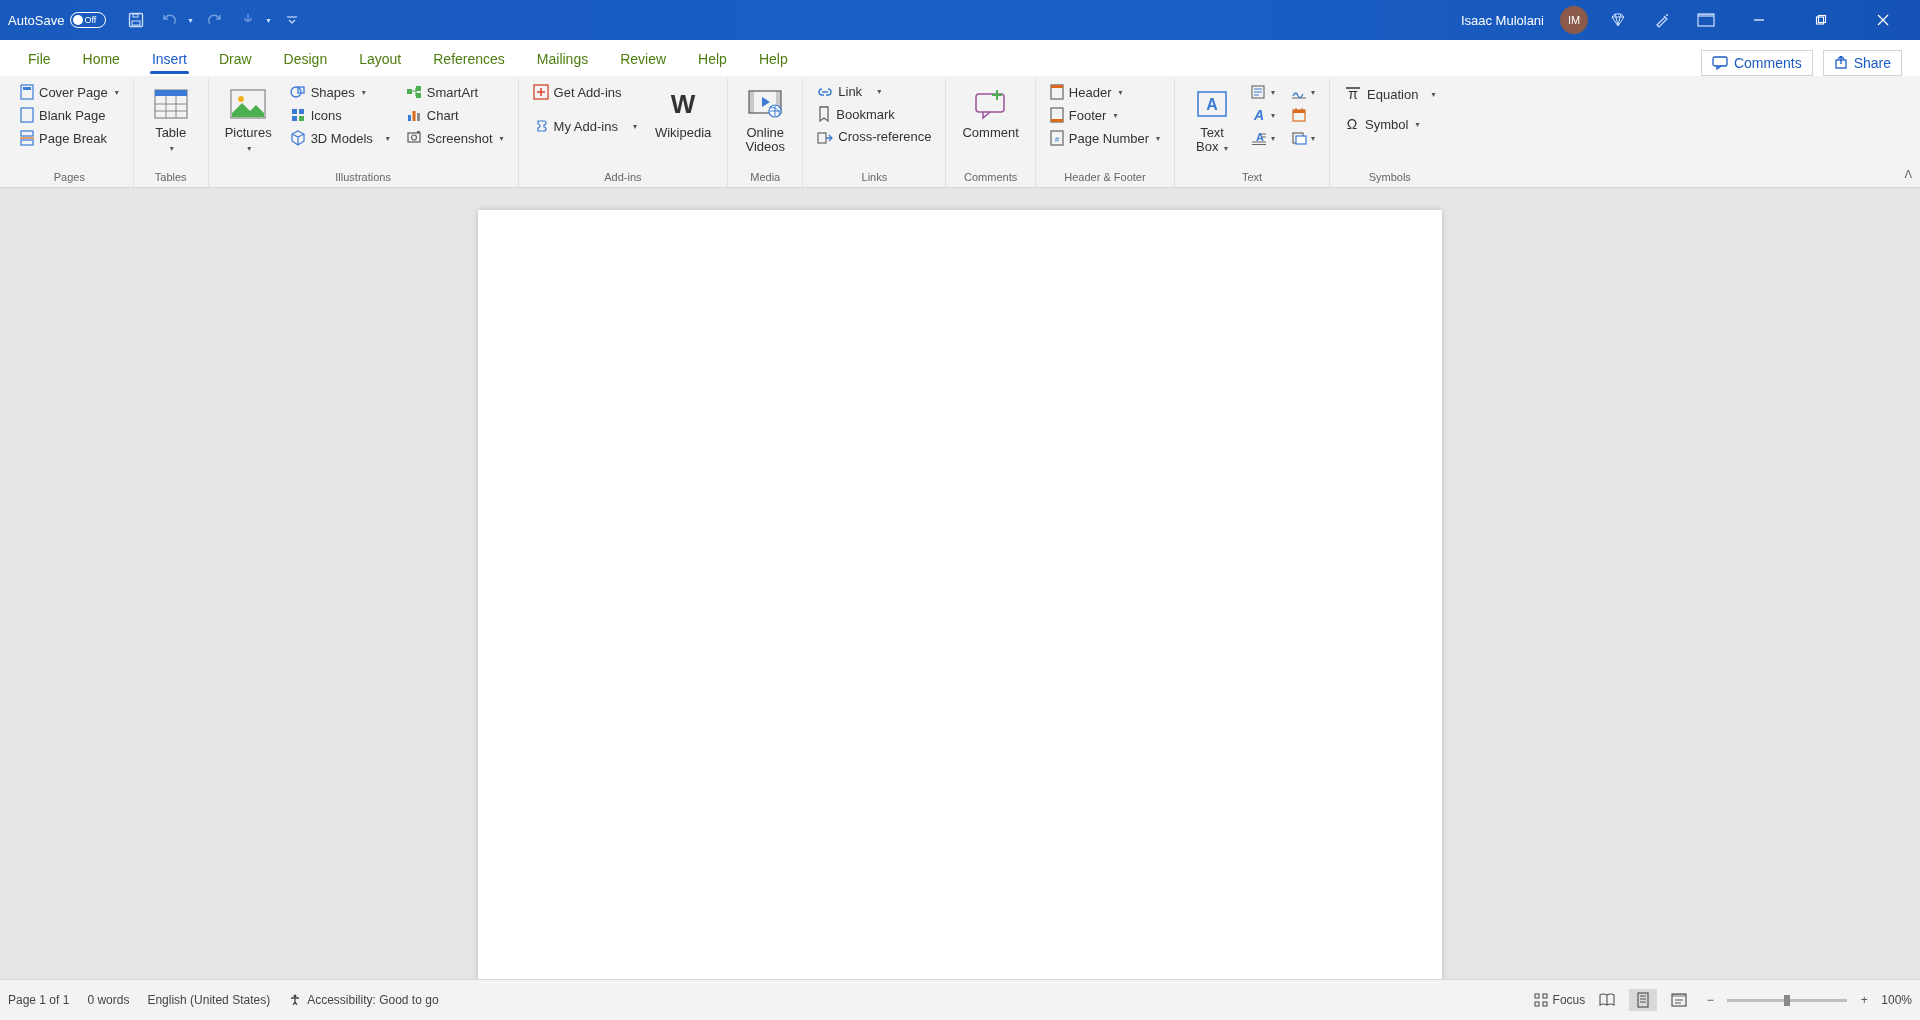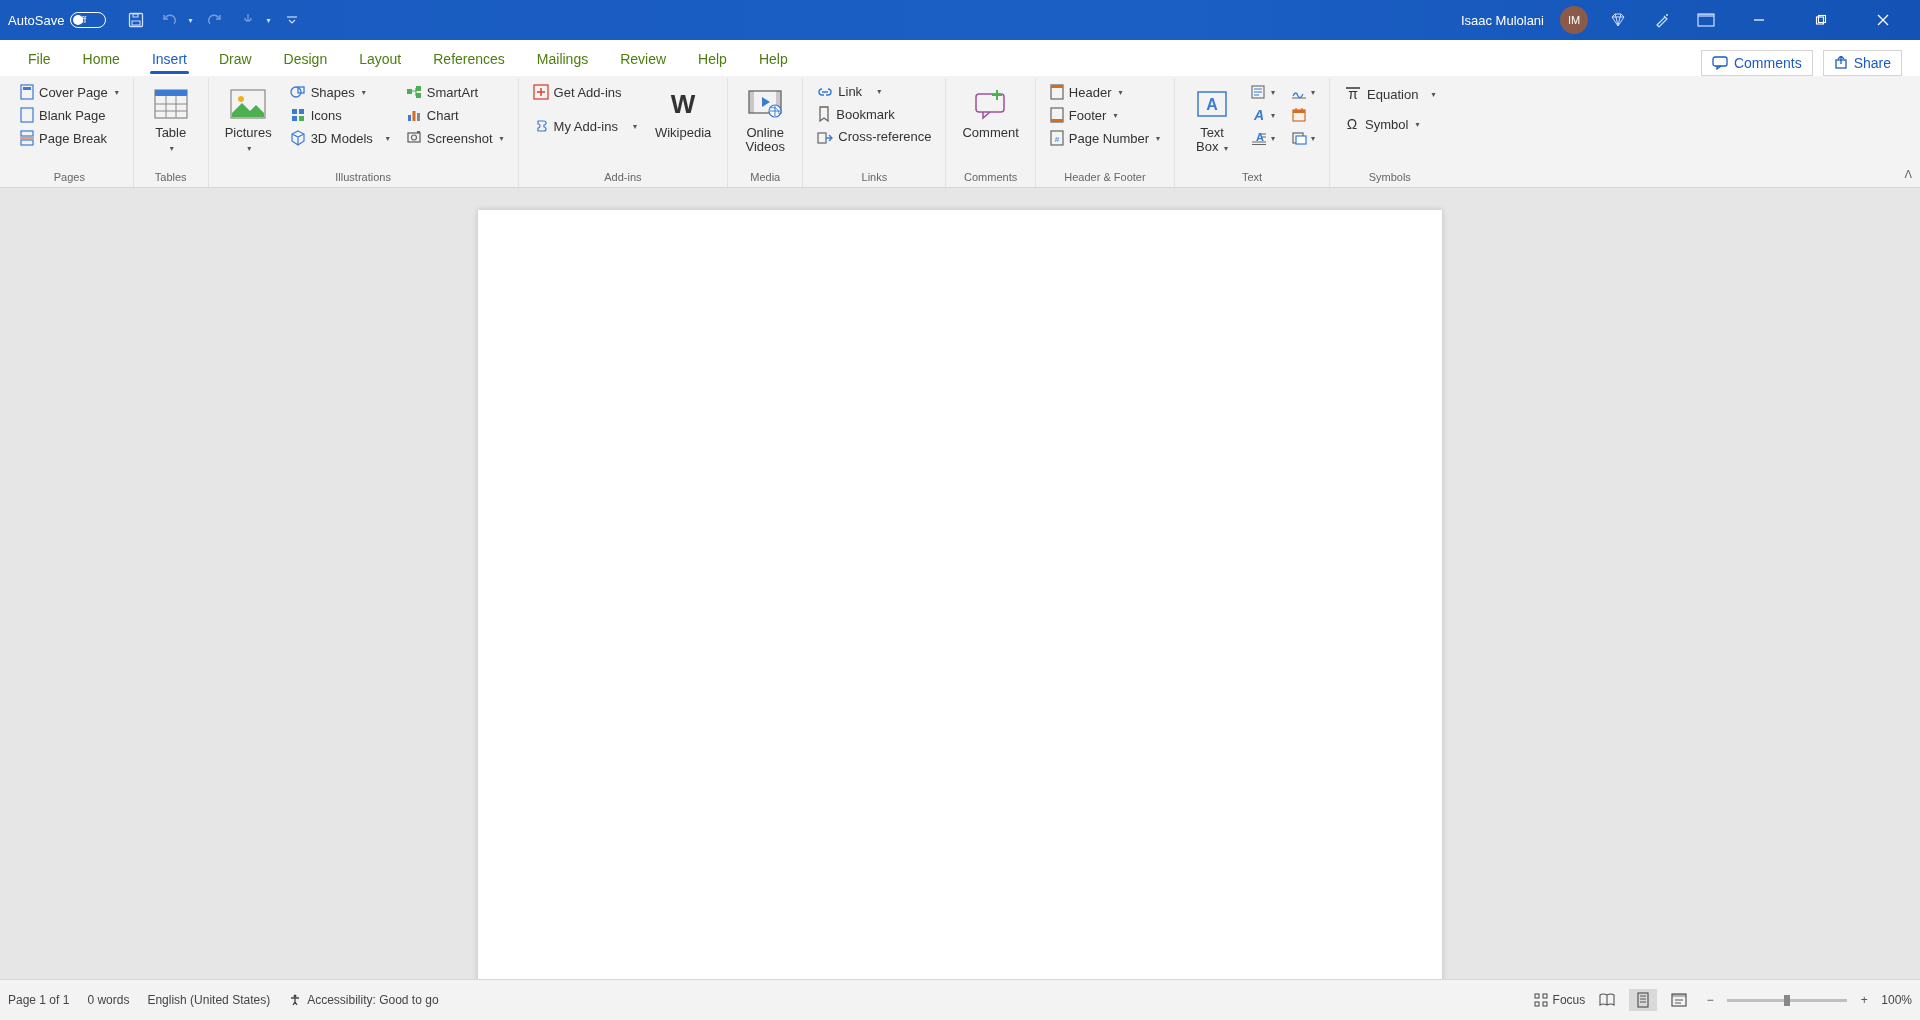--- a/index.html
+++ b/index.html
@@ -3,21 +3,21 @@
 <meta charset="utf-8">
 <style>
 * { margin: 0; padding: 0; box-sizing: border-box; font-family: 'Segoe UI', Tahoma, sans-serif; }
 body { width: 1920px; height: 1020px; background: #e6e6e6; overflow: hidden; display: flex; flex-direction: column; }
 
 
 .titlebar { height: 40px; background: linear-gradient(90deg, #195abe 0%, #1b5fc5 60%, #1453b5 100%); display: flex; align-items: center; color: #fff; font-size: 13px; padding: 4px 8px; }
 .autosave { display: flex; align-items: center; gap: 6px; margin-right: 10px; }
 .autosave-toggle { width: 36px; height: 16px; border: 1.5px solid #fff; border-radius: 9px; display: flex; align-items: center; padding: 0 2px; justify-content: flex-start; position: relative; }
 .autosave-toggle .knob { width: 10px; height: 10px; background: #fff; border-radius: 50%; }
-.autosave-off { font-size: 9px; position: absolute; right: 19px; }
+.autosave-off { font-size: 9px; position: absolute; right: 9px; }
 .qat { display: flex; align-items: center; gap: 10px; margin: 0 8px; }
 .qat-btn { width: 24px; height: 24px; display: flex; align-items: center; justify-content: center; color: #cfe0ff; }
 .qat-btn.disabled { opacity: 0.5; }
 .qat-caret { font-size: 8px; color: #cfe0ff; margin-left: -4px; }
 .doc-title { flex: 1; text-align: left; padding-left: 200px; color: #fff; font-size: 14px; }
 .search-box { width: 400px; height: 28px; background: #3b77cf; border: 1px solid #5b90db; display: flex; align-items: center; padding: 0 10px; color: #d7e6ff; font-size: 13px; margin-left: 40px; }
 .search-box svg { margin-right: 10px; }
 .title-right { display: flex; align-items: center; gap: 16px; margin-left: auto; padding-right: 6px; }
 .user-name { font-size: 13px; color: #fff; }
 .avatar { width: 28px; height: 28px; border-radius: 50%; background: #8b5a4a; display: flex; align-items: center; justify-content: center; font-size: 11px; color: #fff; }

